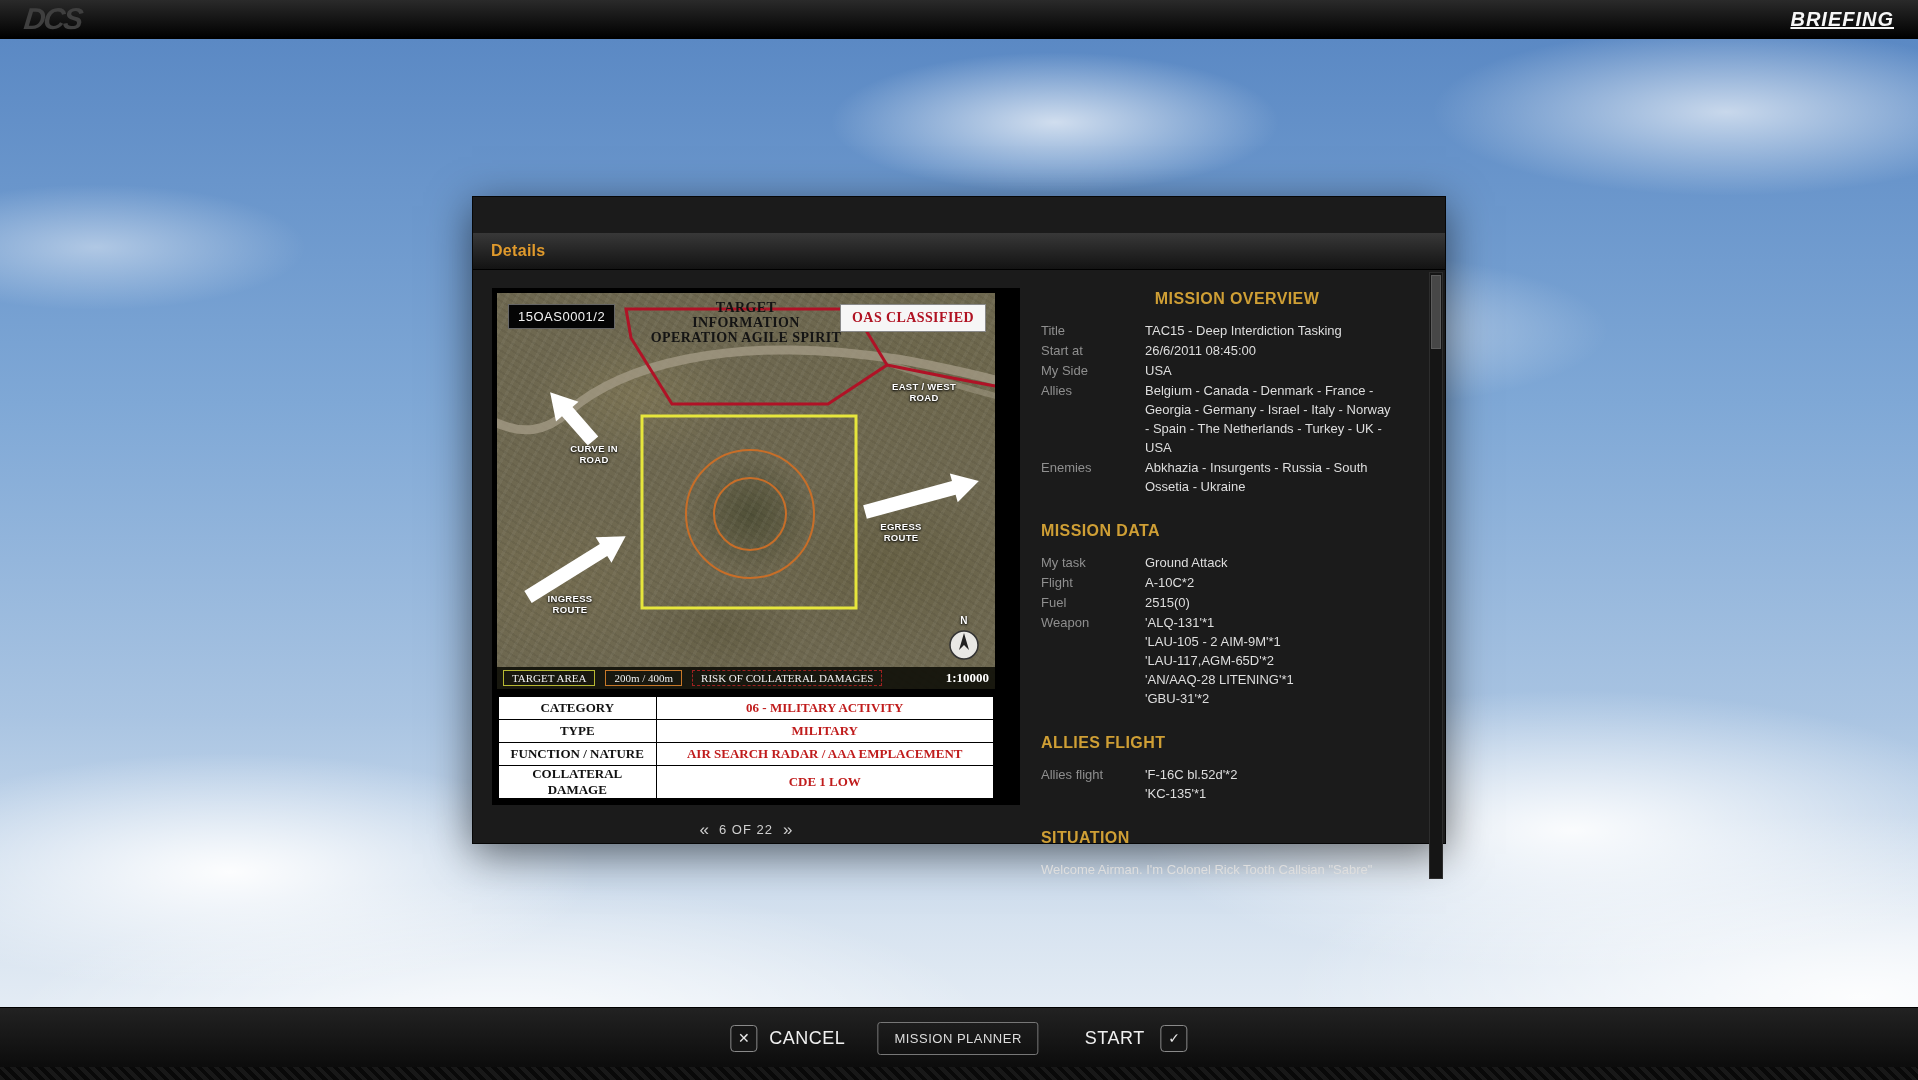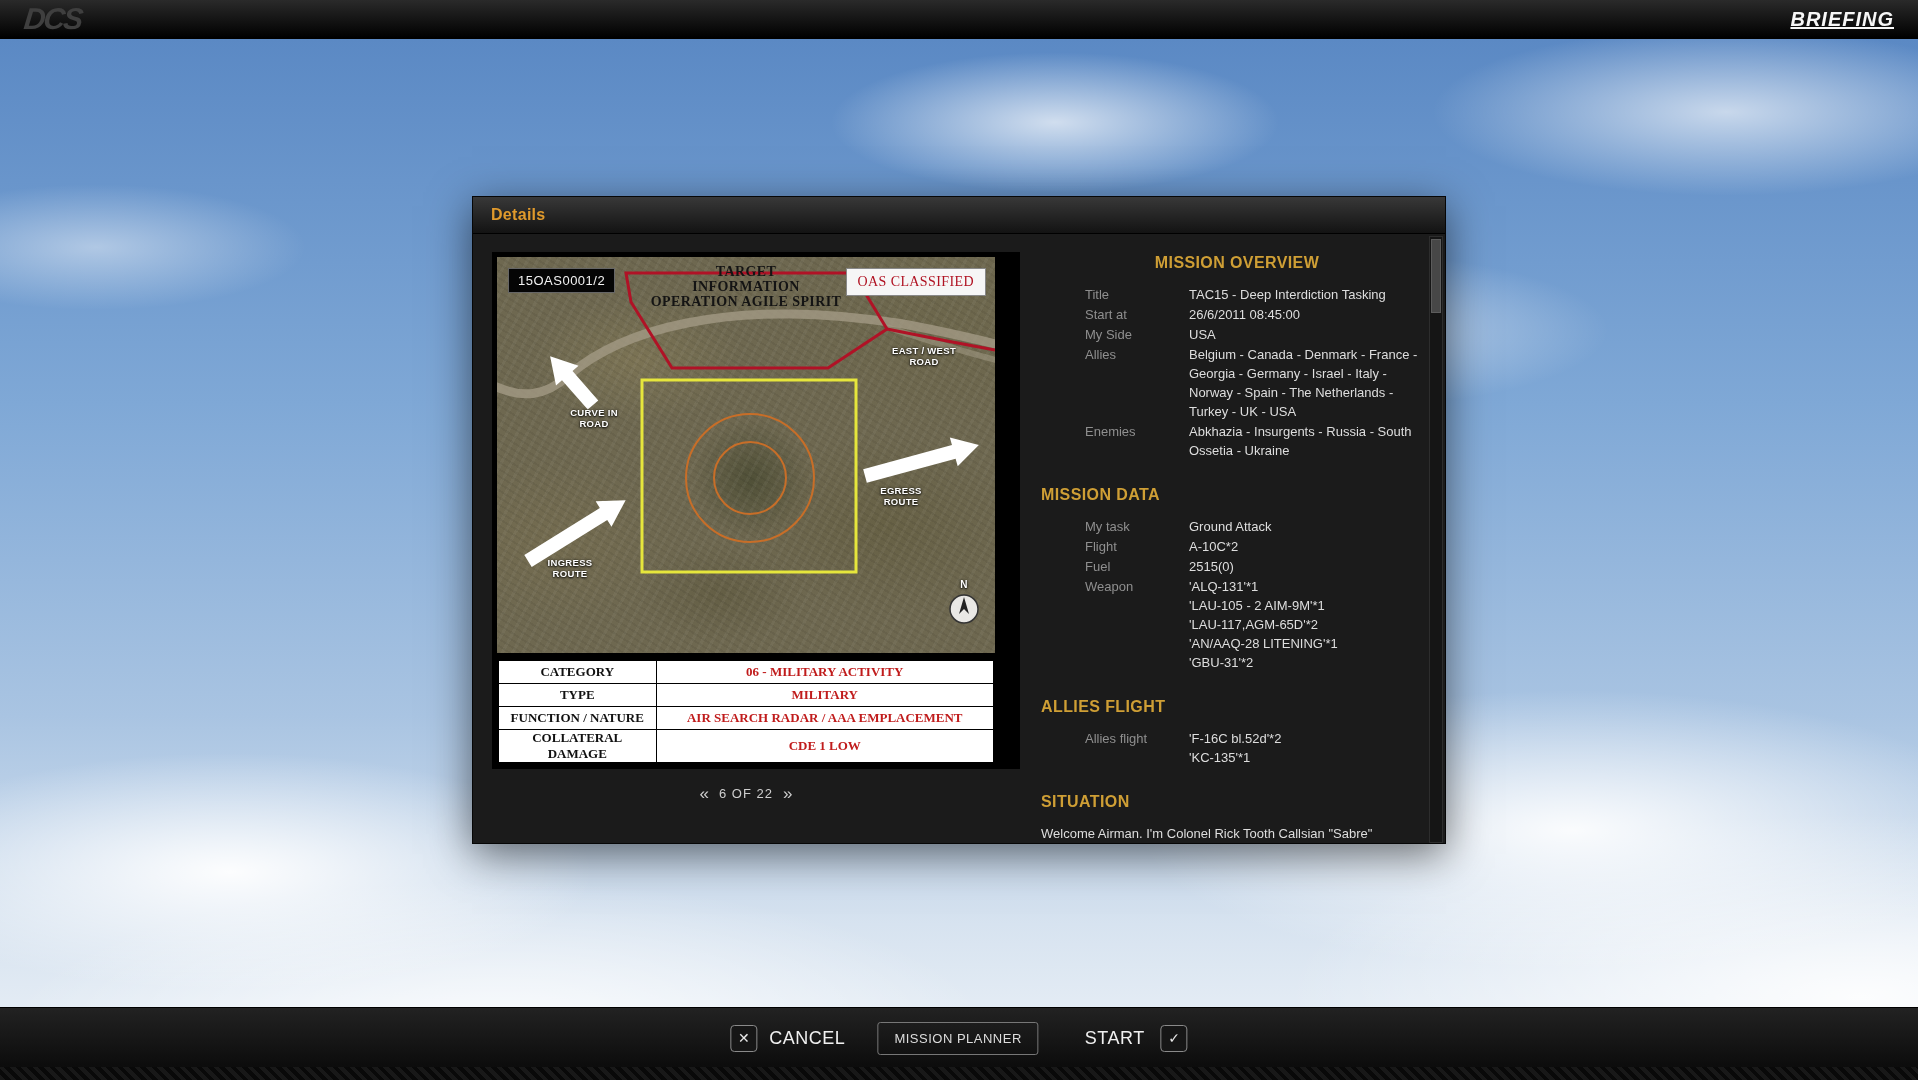--- a/index.html
+++ b/index.html
@@ -40,21 +40,21 @@
   }
 
   
   .dialog {
     position:absolute; left:50%; top:196px; transform:translateX(-50%);
     width:974px; height:648px; background:#1b1b1b;
     border:1px solid #060606; box-shadow:0 10px 40px rgba(0,0,0,.55);
   }
   .dialog-titlebar {
     height:37px; background:linear-gradient(#383838, #131313);
-    border-bottom:1px solid #000; display:flex; align-items:center; padding:0 18px;
+    border-bottom:1px solid #000; display:flex; align-items:center; padding:0 18px;margin-top:36px;
   }
   .dialog-title { color:#e09a2c; font-size:16px; font-weight:bold; letter-spacing:.3px; }
   .dialog-body { position:relative; height:611px; }
 
   
   .map-frame {
     position:absolute; left:19px; top:18px; width:528px;
     background:#000; padding:5px;
   }
   .photo {
@@ -80,21 +80,21 @@
     border:1px solid #666; color:#f2f2f2; font-size:13px; padding:4px 9px; letter-spacing:.5px;
   }
   .map-heading {
     position:absolute; z-index:2; top:7px; left:50%; transform:translateX(-50%);
     text-align:center; font-family:"Liberation Serif", serif; font-weight:bold;
     color:#141414; font-size:14px; line-height:15px; letter-spacing:.4px; white-space:nowrap;
   }
   .classified {
     position:absolute; z-index:2; right:9px; top:11px; background:#f6f6f6;
     border:1px solid #888; color:#b01222; font-family:"Liberation Serif", serif;
-    font-weight:normal; font-size:14px; padding:5px 11px; letter-spacing:.4px;
+    font-weight:bold; font-size:14px; padding:5px 11px; letter-spacing:.4px;
   }
   .map-lbl {
     position:absolute; z-index:2; color:#fff; font-size:9.5px; font-weight:bold;
     line-height:11px; text-align:center; white-space:pre-line; transform:translateX(-50%);
     text-shadow:0 1px 2px rgba(0,0,0,.9), 0 0 3px rgba(0,0,0,.7); letter-spacing:.3px;
   }
   .lbl-curve   { left:97px;  top:150px; }
   .lbl-eastwest{ left:427px; top:88px;  }
   .lbl-egress  { left:404px; top:228px; }
   .lbl-ingress { left:73px;  top:300px; }
@@ -133,21 +133,21 @@
   
   .panel {
     position:absolute; left:568px; top:0; width:392px; height:611px;
     overflow:hidden; font-size:13px;
   }
   .section-title {
     color:#cf9f35; font-size:16px; font-weight:bold; letter-spacing:.4px;
     margin:26px 0 13px 0;
   }
   .section-title.first { margin-top:20px;text-align:center; }
-  .row { display:flex; line-height:19px; margin-bottom:1px;margin-left:44px; }
+  .row { display:flex; line-height:19px; margin-bottom:1px; }
   .row-lbl { width:104px; color:#8f8f8f; flex-shrink:0; }
   .row-val { width:252px; color:#dedede; }
   .situation-text { color:#dedede; line-height:19px; margin:0; width:356px; }
 
   
   .scrollbar {
     position:absolute; right:2px; top:2px; width:14px; height:607px;
     background:#151515; border:1px solid #2d2d2d;
   }
   .scroll-thumb {
@@ -230,20 +230,26 @@
         <div class="map-lbl lbl-curve">CURVE IN
 ROAD</div>
         <div class="map-lbl lbl-eastwest">EAST / WEST
 ROAD</div>
         <div class="map-lbl lbl-egress">EGRESS
 ROUTE</div>
         <div class="map-lbl lbl-ingress">INGRESS
 ROUTE</div>
         <div class="map-lbl lbl-north">N</div>
 
+        <div class="map-footer">
+          <span class="chip chip-target">TARGET AREA</span>
+          <span class="chip chip-range">200m / 400m</span>
+          <span class="chip chip-risk">RISK OF COLLATERAL DAMAGES</span>
+          <span class="map-scale">1:10000</span>
+        </div>
       </div>
 
       <table class="info-table">
         <tbody>
           <tr>
             <td class="t-lbl">CATEGORY</td>
             <td class="t-val">06 - MILITARY ACTIVITY</td>
           </tr>
           <tr>
             <td class="t-lbl">TYPE</td>

